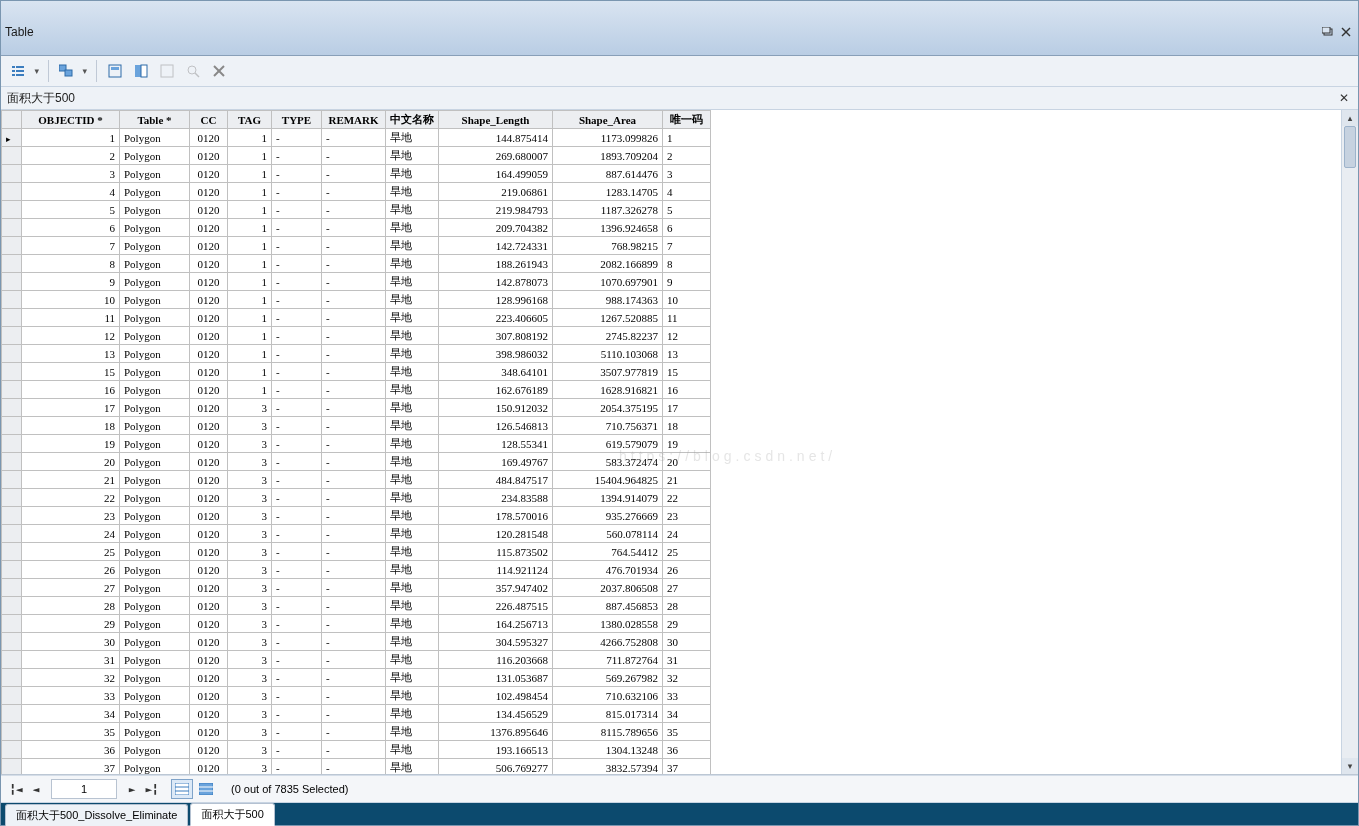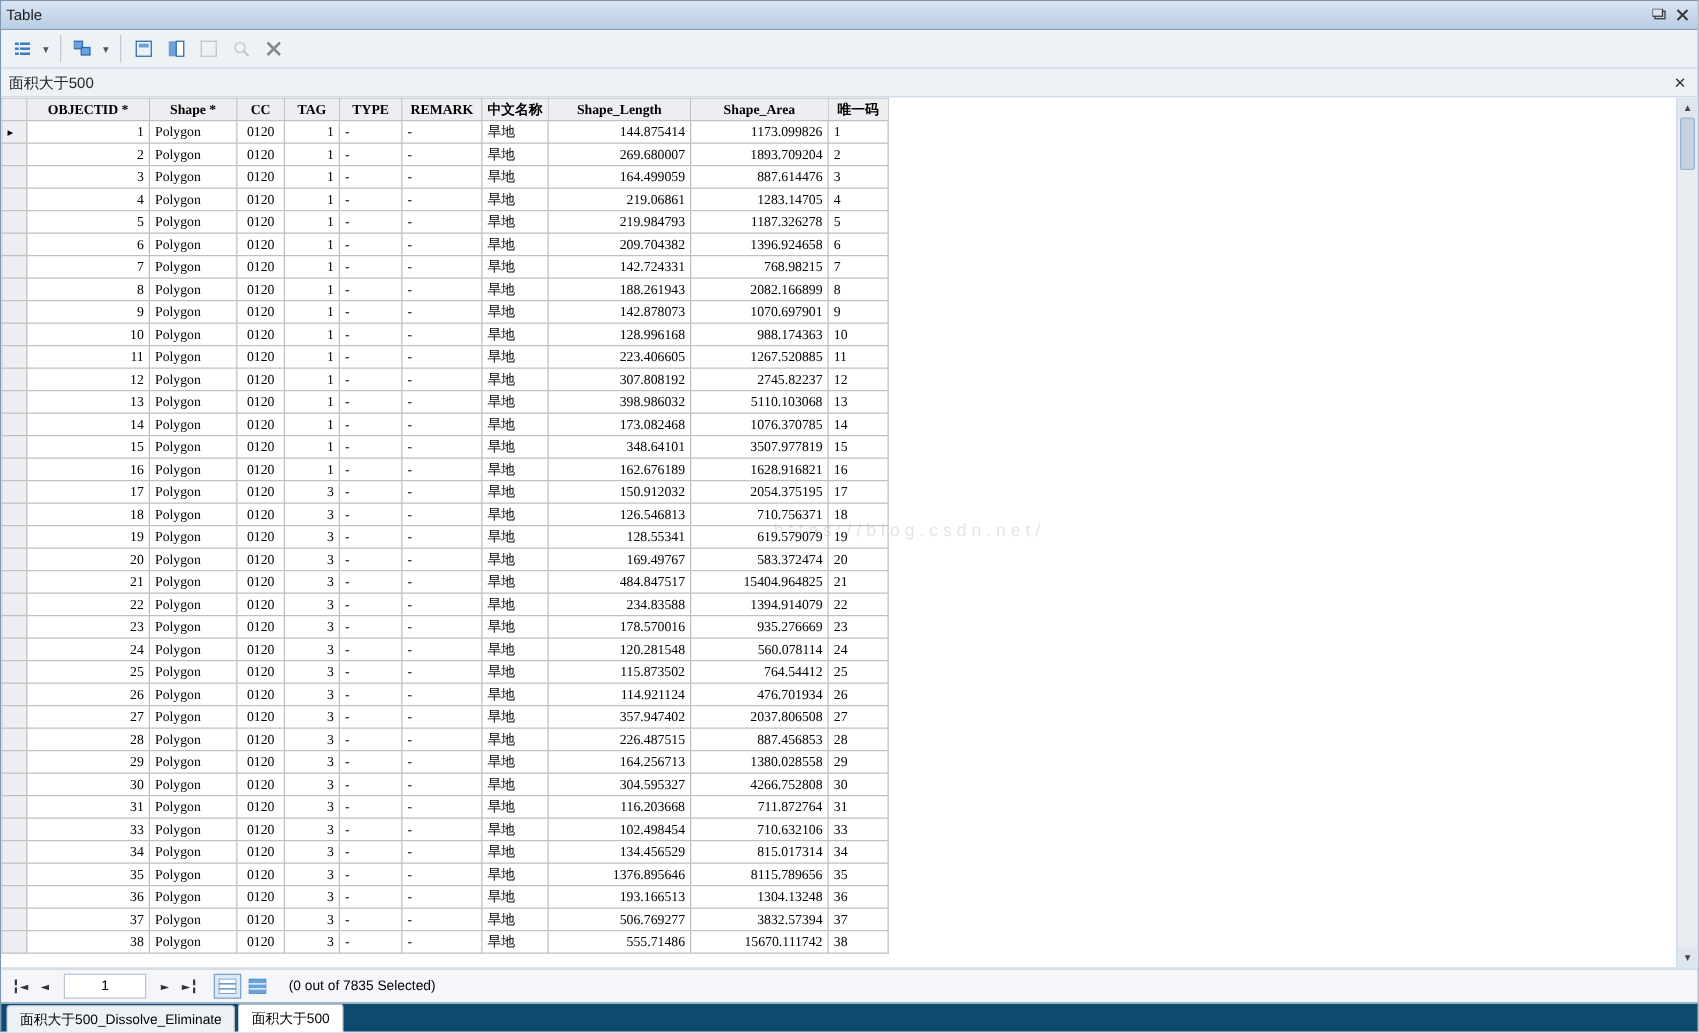--- a/index.html
+++ b/index.html
@@ -1,17 +1,17 @@
 <!DOCTYPE html>
 <html><head>
 <meta charset="utf-8">
 <style>
   html,body{margin:0;padding:0;font-family:"Microsoft YaHei","SimSun",Tahoma,sans-serif;font-size:11px;color:#000;background:#fff;overflow:hidden}
   .window{width:1359px;height:826px;border:1px solid #7a96b0;box-sizing:border-box;display:flex;flex-direction:column;background:#f0f0f0}
-  .titlebar{height:22px;background:linear-gradient(to bottom,#d9e4f1,#b9cde4);display:flex;align-items:center;padding:0 4px;border-bottom:1px solid #889fb8}
+  .titlebar{height:22px;background:linear-gradient(to bottom,#d9e4f1,#b9cde4);display:flex;align-items:flex-end;padding:16px 4px;border-bottom:1px solid #889fb8}
   .titlebar .title{flex:1;font-size:12px;color:#1a1a1a}
   .titlebar .winbtn{width:16px;height:14px;margin-left:2px;display:flex;align-items:center;justify-content:center;cursor:pointer}
   .toolbar{height:30px;background:#eef2f7;border-bottom:1px solid #c8d4e2;display:flex;align-items:center;padding:0 6px;gap:2px}
   .tbtn{width:22px;height:22px;display:flex;align-items:center;justify-content:center;border:1px solid transparent;border-radius:2px;cursor:pointer}
   .tbtn.dd{width:30px;justify-content:flex-start;padding-left:3px;position:relative}
   .tbtn.dd::after{content:"▾";position:absolute;right:2px;font-size:9px;color:#555}
   .tdiv{width:1px;height:22px;background:#c0c9d6;margin:0 4px}
   .subheader{height:22px;background:#eef2f7;border-bottom:1px solid #c8d4e2;display:flex;align-items:center;padding:0 6px;font-size:12px;color:#222}
   .subheader .closex{margin-left:auto;width:16px;height:16px;display:flex;align-items:center;justify-content:center;cursor:pointer;font-size:12px;color:#333}
   .grid-wrap{flex:1;display:flex;overflow:hidden;background:#fff;border-bottom:1px solid #bcc7d4}
@@ -114,21 +114,21 @@
     <span class="closex">✕</span>
   </div>
 
   <div class="grid-wrap">
     <div class="grid-scroll" id="grid-scroll">
       <table class="grid" id="grid">
           <thead>
             <tr>
               <th class="rowhandle"></th>
               <th style="width:98px">OBJECTID *</th>
-              <th style="width:70px">Shape *</th>
+              <th style="width:70px">Table *</th>
               <th style="width:38px">CC</th>
               <th style="width:44px">TAG</th>
               <th style="width:50px">TYPE</th>
               <th style="width:64px">REMARK</th>
               <th style="width:52px">中文名称</th>
               <th style="width:114px">Shape_Length</th>
               <th style="width:110px">Shape_Area</th>
               <th style="width:48px">唯一码</th>
             </tr>
           </thead>
@@ -297,33 +297,20 @@
               <td class="num">1</td>
               <td>-</td>
               <td>-</td>
               <td>旱地</td>
               <td class="num">398.986032</td>
               <td class="num">5110.103068</td>
               <td>13</td>
             </tr>
             <tr>
               <td class="rowhandle "></td>
-              <td class="num">14</td>
-              <td>Polygon</td>
-              <td class="ctr">0120</td>
-              <td class="num">1</td>
-              <td>-</td>
-              <td>-</td>
-              <td>旱地</td>
-              <td class="num">173.082468</td>
-              <td class="num">1076.370785</td>
-              <td>14</td>
-            </tr>
-            <tr>
-              <td class="rowhandle "></td>
               <td class="num">15</td>
               <td>Polygon</td>
               <td class="ctr">0120</td>
               <td class="num">1</td>
               <td>-</td>
               <td>-</td>
               <td>旱地</td>
               <td class="num">348.64101</td>
               <td class="num">3507.977819</td>
               <td>15</td>
@@ -528,20 +515,33 @@
               <td class="num">31</td>
               <td>Polygon</td>
               <td class="ctr">0120</td>
               <td class="num">3</td>
               <td>-</td>
               <td>-</td>
               <td>旱地</td>
               <td class="num">116.203668</td>
               <td class="num">711.872764</td>
               <td>31</td>
+            </tr>
+            <tr>
+              <td class="rowhandle "></td>
+              <td class="num">32</td>
+              <td>Polygon</td>
+              <td class="ctr">0120</td>
+              <td class="num">3</td>
+              <td>-</td>
+              <td>-</td>
+              <td>旱地</td>
+              <td class="num">131.053687</td>
+              <td class="num">569.267982</td>
+              <td>32</td>
             </tr>
             <tr>
               <td class="rowhandle "></td>
               <td class="num">33</td>
               <td>Polygon</td>
               <td class="ctr">0120</td>
               <td class="num">3</td>
               <td>-</td>
               <td>-</td>
               <td>旱地</td>

